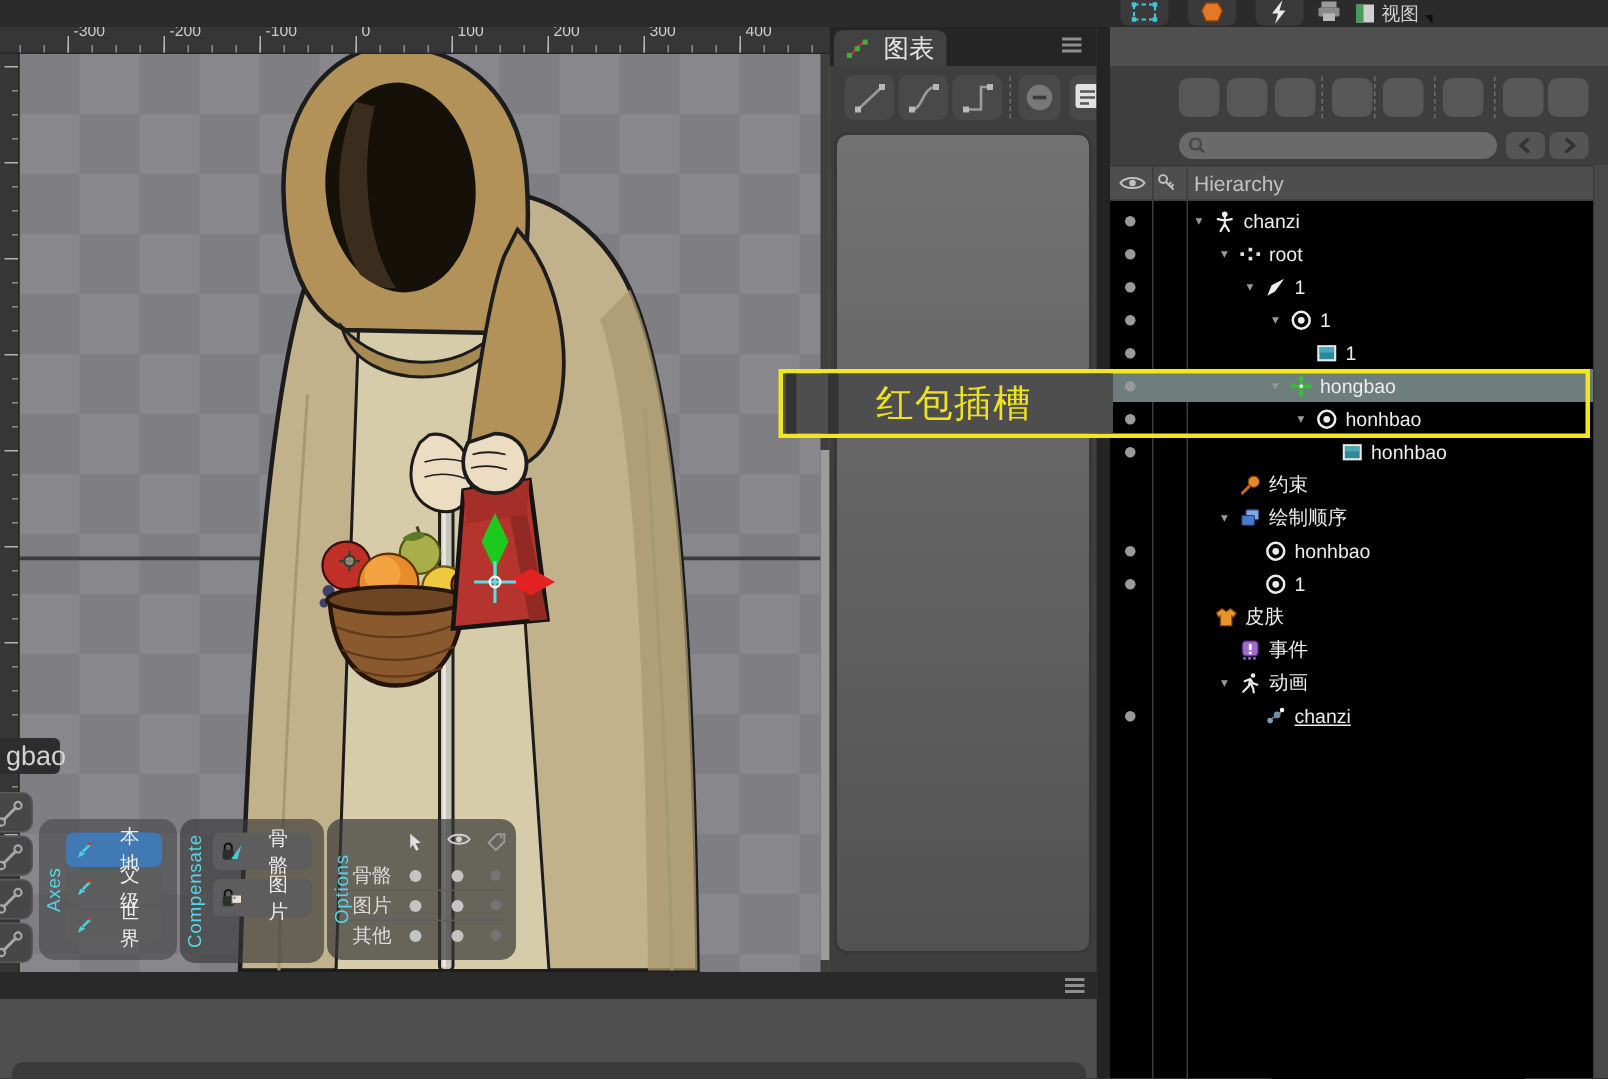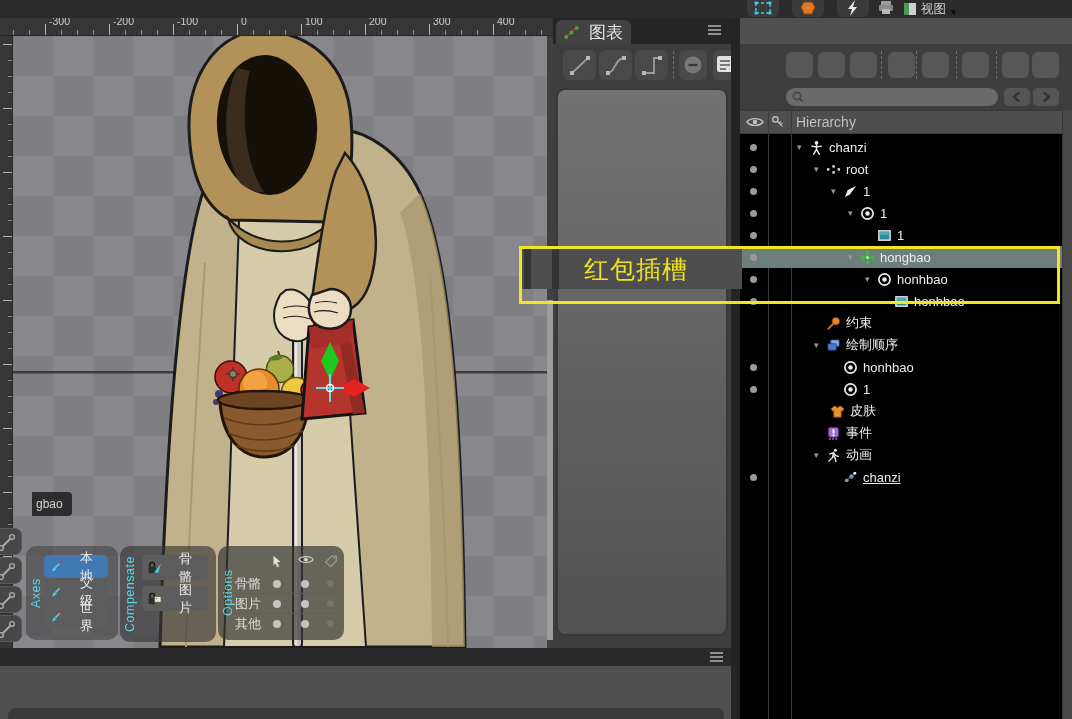--- a/index.html
+++ b/index.html
@@ -31,21 +31,21 @@
   .checker { left:13px; top:36px; width:540px; height:612px;
     background-color:#7e7e83;
     background-image:
       linear-gradient(45deg, #87878c 25%, transparent 25%, transparent 75%, #87878c 75%),
       linear-gradient(45deg, #87878c 25%, transparent 25%, transparent 75%, #87878c 75%);
     background-size:80px 80px; background-position:0 0, 40px 40px; }
   .scene { left:0; top:36px; width:553px; height:612px; z-index:2; }
   .vscroll { left:547px; top:36px; width:6px; height:612px; background:#3f3f3f; z-index:5; }
   .vscroll .thumb { position:absolute; left:0; top:264px; width:6px; height:340px; background:#9c9c9c; }
   .tooltip { left:0; top:492px; width:40px; height:24px; background:#2d2d2d; border-radius:0 4px 4px 0;
-             color:#d4d4d4; font-size:12px; line-height:24px; padding-left:4px; z-index:8;margin-left:32px; }
+             color:#d4d4d4; font-size:18px; line-height:24px; padding-left:4px; z-index:8; }
 
   
   .sidebtn { position:absolute; left:-12px; width:34px; height:27px; background:#474747;
              border:1.5px solid #5a5a5a; border-radius:7px; z-index:8;
              display:flex; align-items:center; justify-content:flex-end; padding-right:3px; }
 
   
   .grp { position:absolute; border-radius:10px; z-index:9; }
   .vlabel { position:absolute; left:2px; top:0; bottom:0; width:16px; display:flex; align-items:center; justify-content:center;
             writing-mode:vertical-rl; transform:rotate(180deg); color:#54d6e6; font-size:12.5px; letter-spacing:.5px; }
@@ -98,21 +98,21 @@
   .trow.sel { background:#6e7e7c; }
   .tdot { position:absolute; left:10px; width:7px; height:7px; border-radius:50%; background:#9a9a9a; }
   .tcontent { display:flex; align-items:center; }
   .expander { width:12px; font-size:9px; color:#9a9a9a; flex:none; }
   .ticon { width:15px; height:15px; flex:none; margin-right:5px; display:flex; }
   .ticon svg { width:15px; height:15px; }
   .tlabel { color:#ececec; font-size:13px; white-space:nowrap; }
   .tlabel.u { text-decoration:underline; }
 
   
-  .callout { left:519px; top:246px; width:541px; height:58px; border:3px solid #f0e622; z-index:50; }
+  .callout { left:519px; top:246px; width:541px; height:46px; border:3px solid #f0e622; z-index:50; }
   .callout .leftbg { position:absolute; left:0; top:0; width:220px; height:40px; background:#4e4e4e; }
   .callout .strip { position:absolute; top:0; height:40px; width:7px; background:#343434; }
   .callout .ctext { position:absolute; left:62px; top:0; height:40px; line-height:40px;
                     color:#ece21e; font-size:25px; letter-spacing:1px; }
   svg { display:block; }
 </style>
 </head>
 <body>
 
 <div id="app">
@@ -762,21 +762,21 @@
             <span class="ticon">
               <svg viewBox="0 0 16 16">
                 <circle cx="8" cy="8" r="6" fill="none" stroke="#ededed" stroke-width="1.8"></circle>
                 <circle cx="8" cy="8" r="2.4" fill="#ededed"></circle>
               </svg>
             </span>
             <span class="tlabel">1</span>
           </div>
         </div>
         <div class="trow">
-          <div class="tcontent" style="padding-left: 78px;">
+          <div class="tcontent" style="padding-left: 58px;">
             <span class="expander"></span>
             <span class="ticon">
               <svg viewBox="0 0 16 16">
                 <path d="M5 2 L8 4 L11 2 L15 5 L13 8 L12 7 L12 14 L4 14 L4 7 L3 8 L1 5 Z" fill="#e8942a" stroke="#8a4d08" stroke-width=".8"></path>
               </svg>
             </span>
             <span class="tlabel">皮肤</span>
           </div>
         </div>
         <div class="trow">

